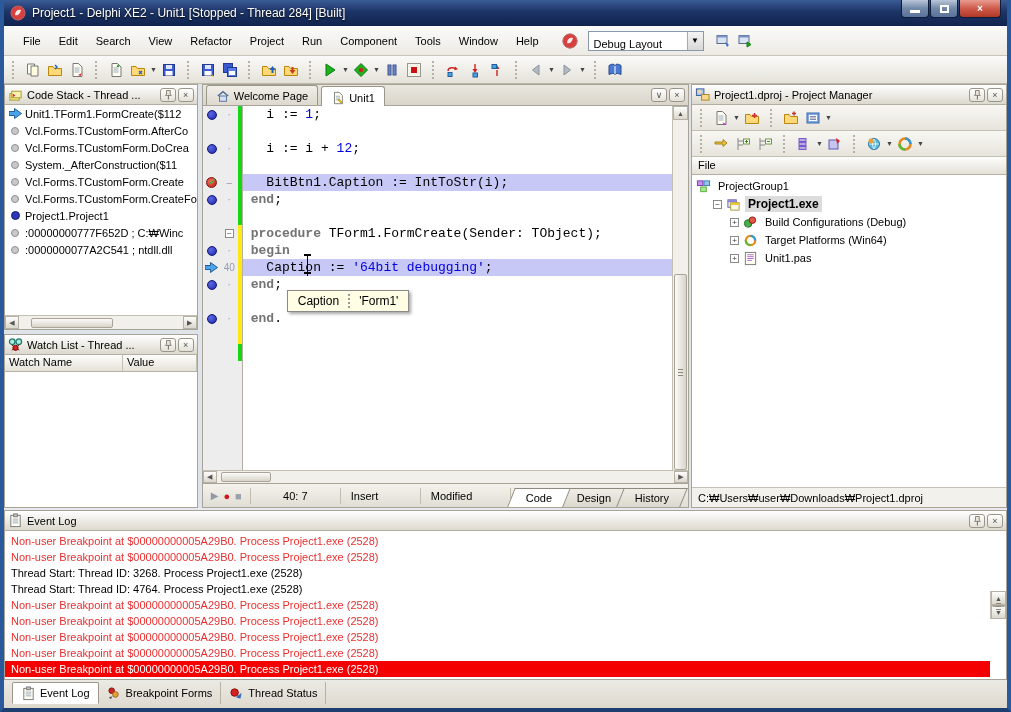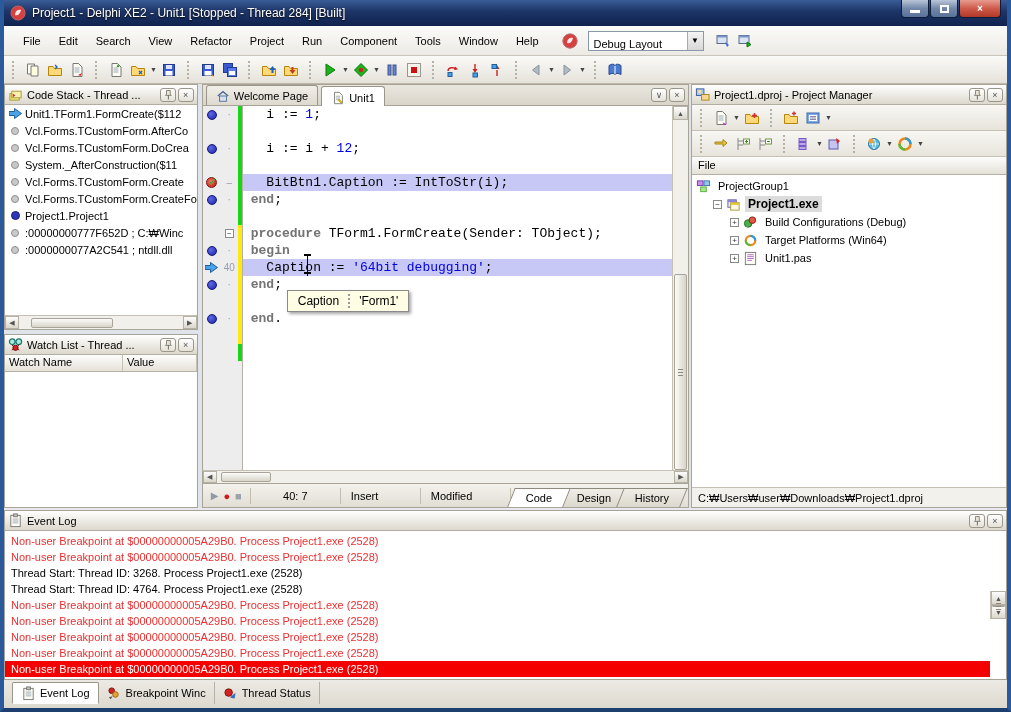--- a/index.html
+++ b/index.html
@@ -807,21 +807,21 @@
         <span>Event Log</span>
       </div>
       <div class="btab">
         <span class="ticon">
           <svg width="15" height="15" viewBox="0 0 16 16">
             <circle cx="5" cy="5" r="3" fill="#d42222" stroke="#7d120a"></circle>
             <circle cx="9" cy="9" r="3" fill="#e8a03a" stroke="#9a6a10"></circle>
             <path d="M2 12l4-1-2 3z" fill="#555"></path>
           </svg>
         </span>
-        <span>Breakpoint Winc</span>
+        <span>Breakpoint Forms</span>
       </div>
       <div class="btab">
         <span class="ticon">
           <svg width="15" height="15" viewBox="0 0 16 16">
             <circle cx="6" cy="7" r="4" fill="#d42222" stroke="#7d120a"></circle>
             <path d="M8 12l5-4-1 5z" fill="#2a6ad8" stroke="#1a4a98" stroke-width=".5"></path>
           </svg>
         </span>
         <span>Thread Status</span>
       </div>

